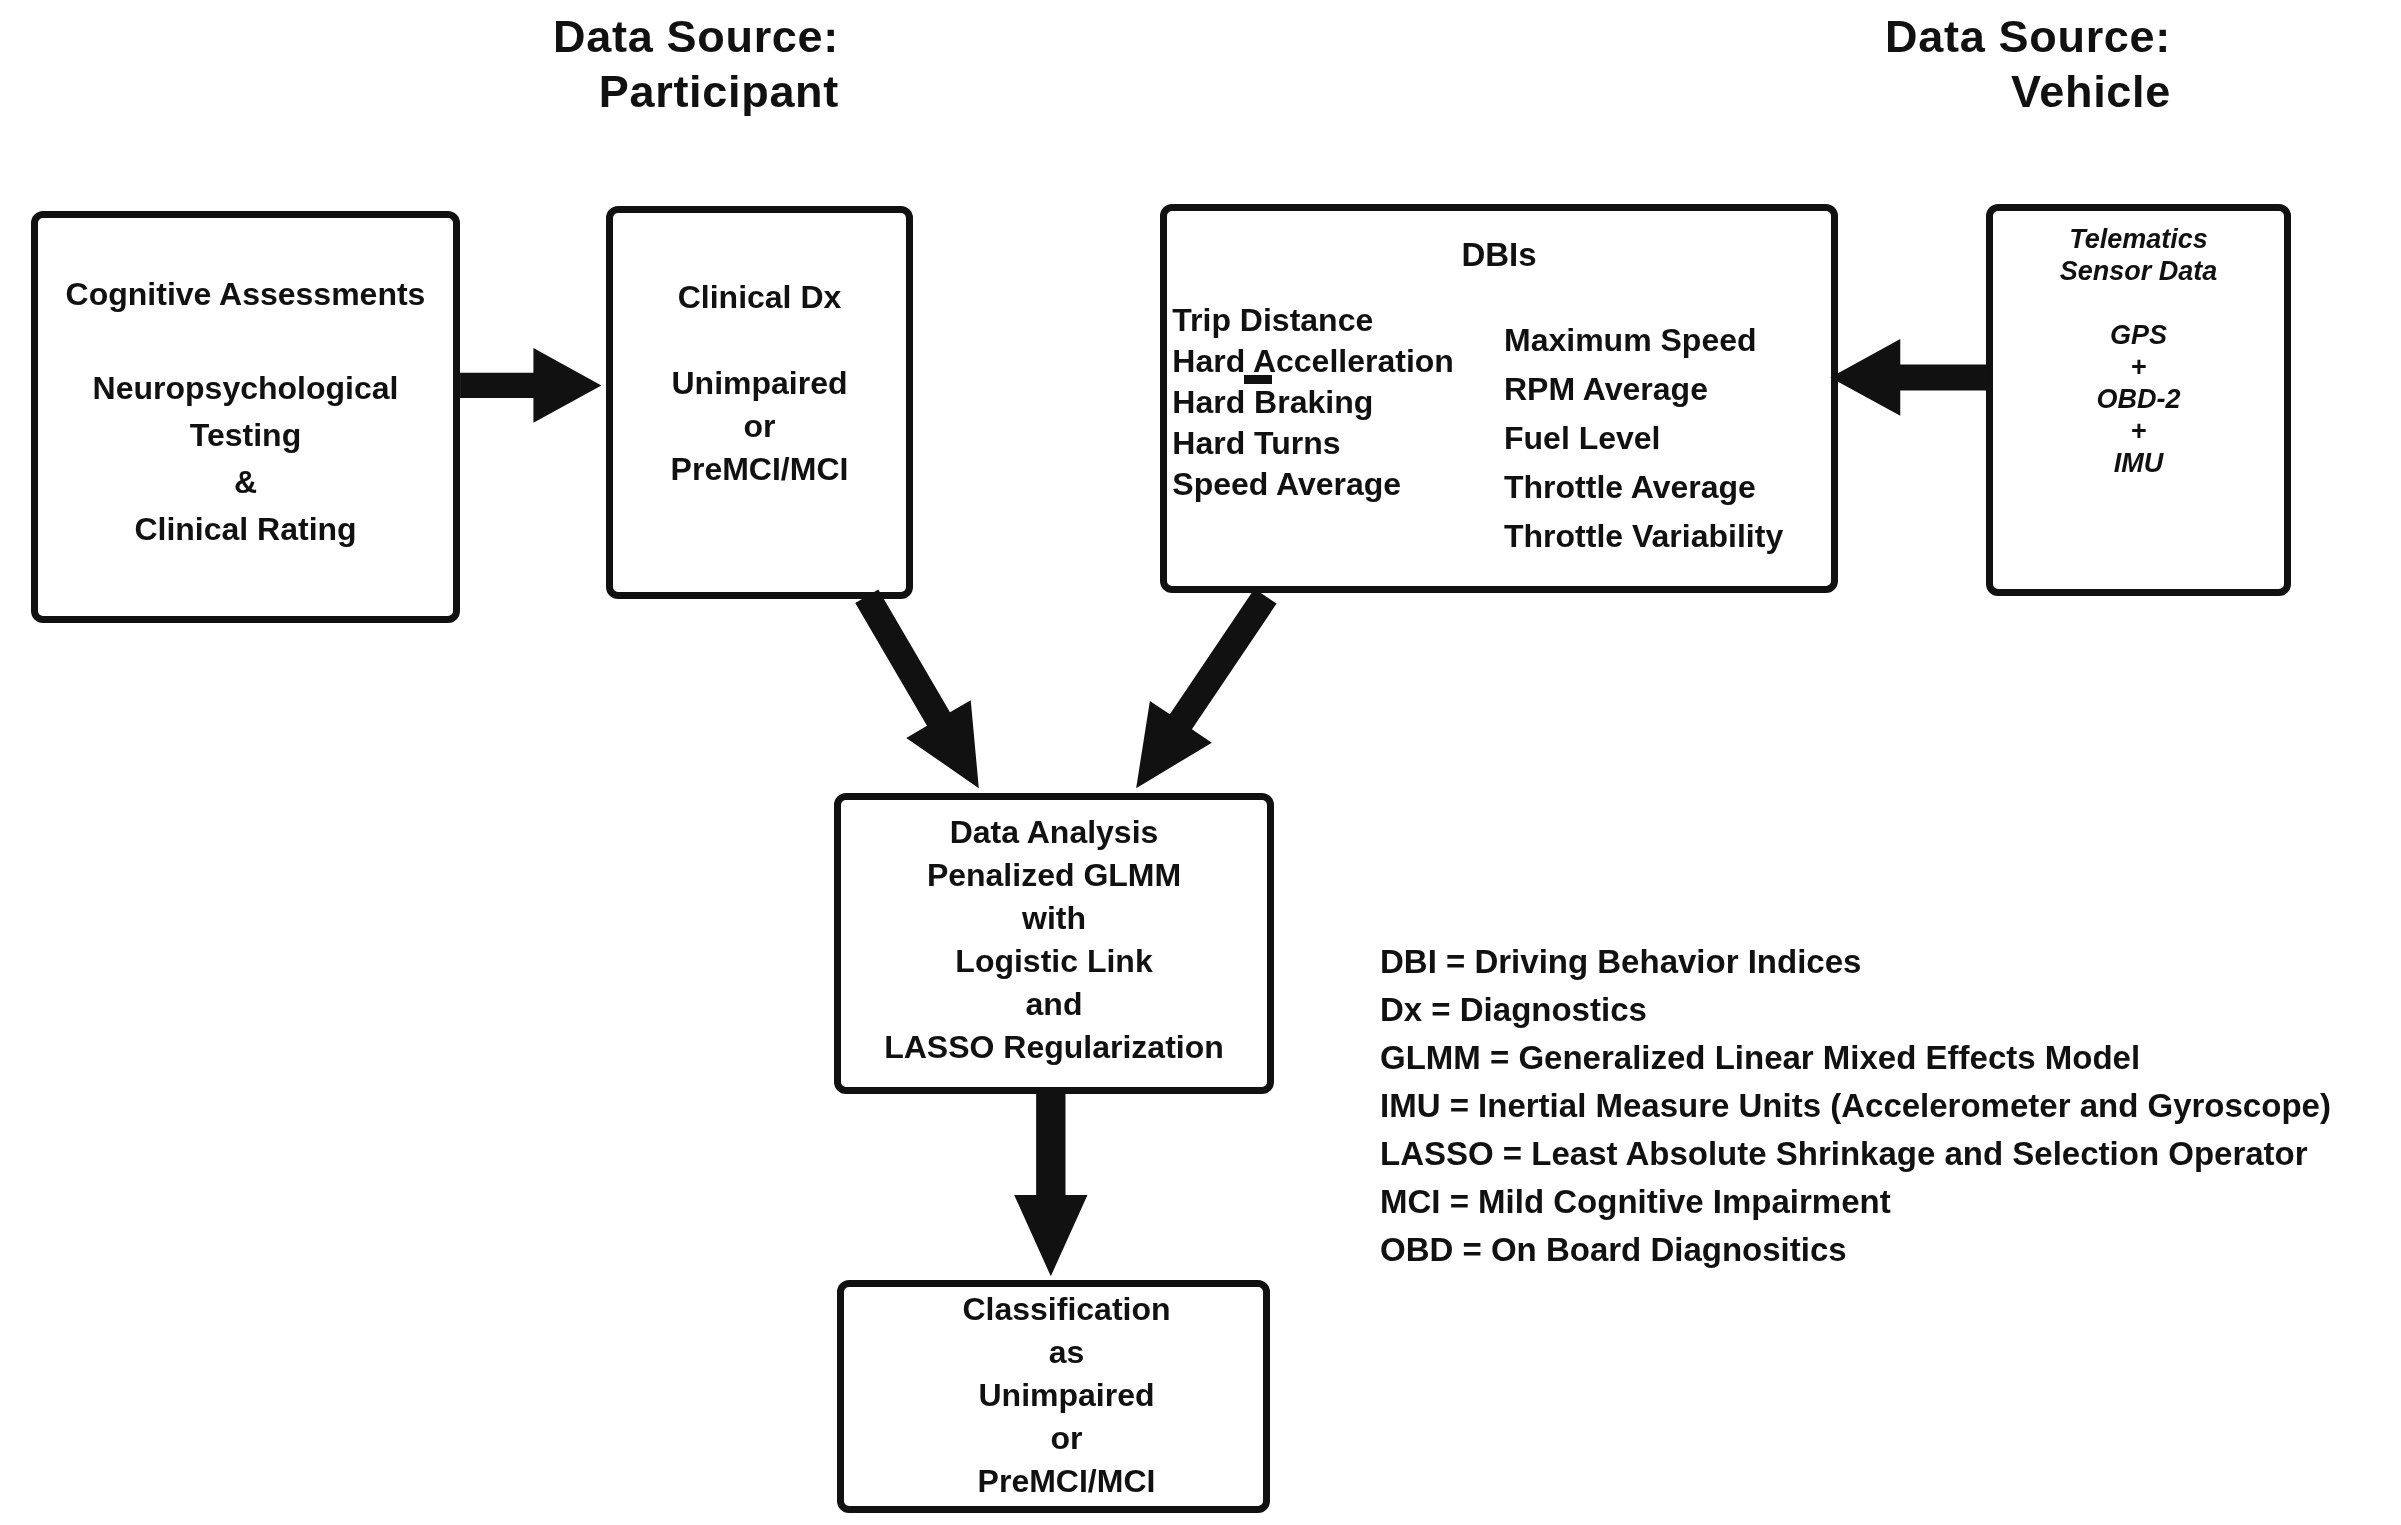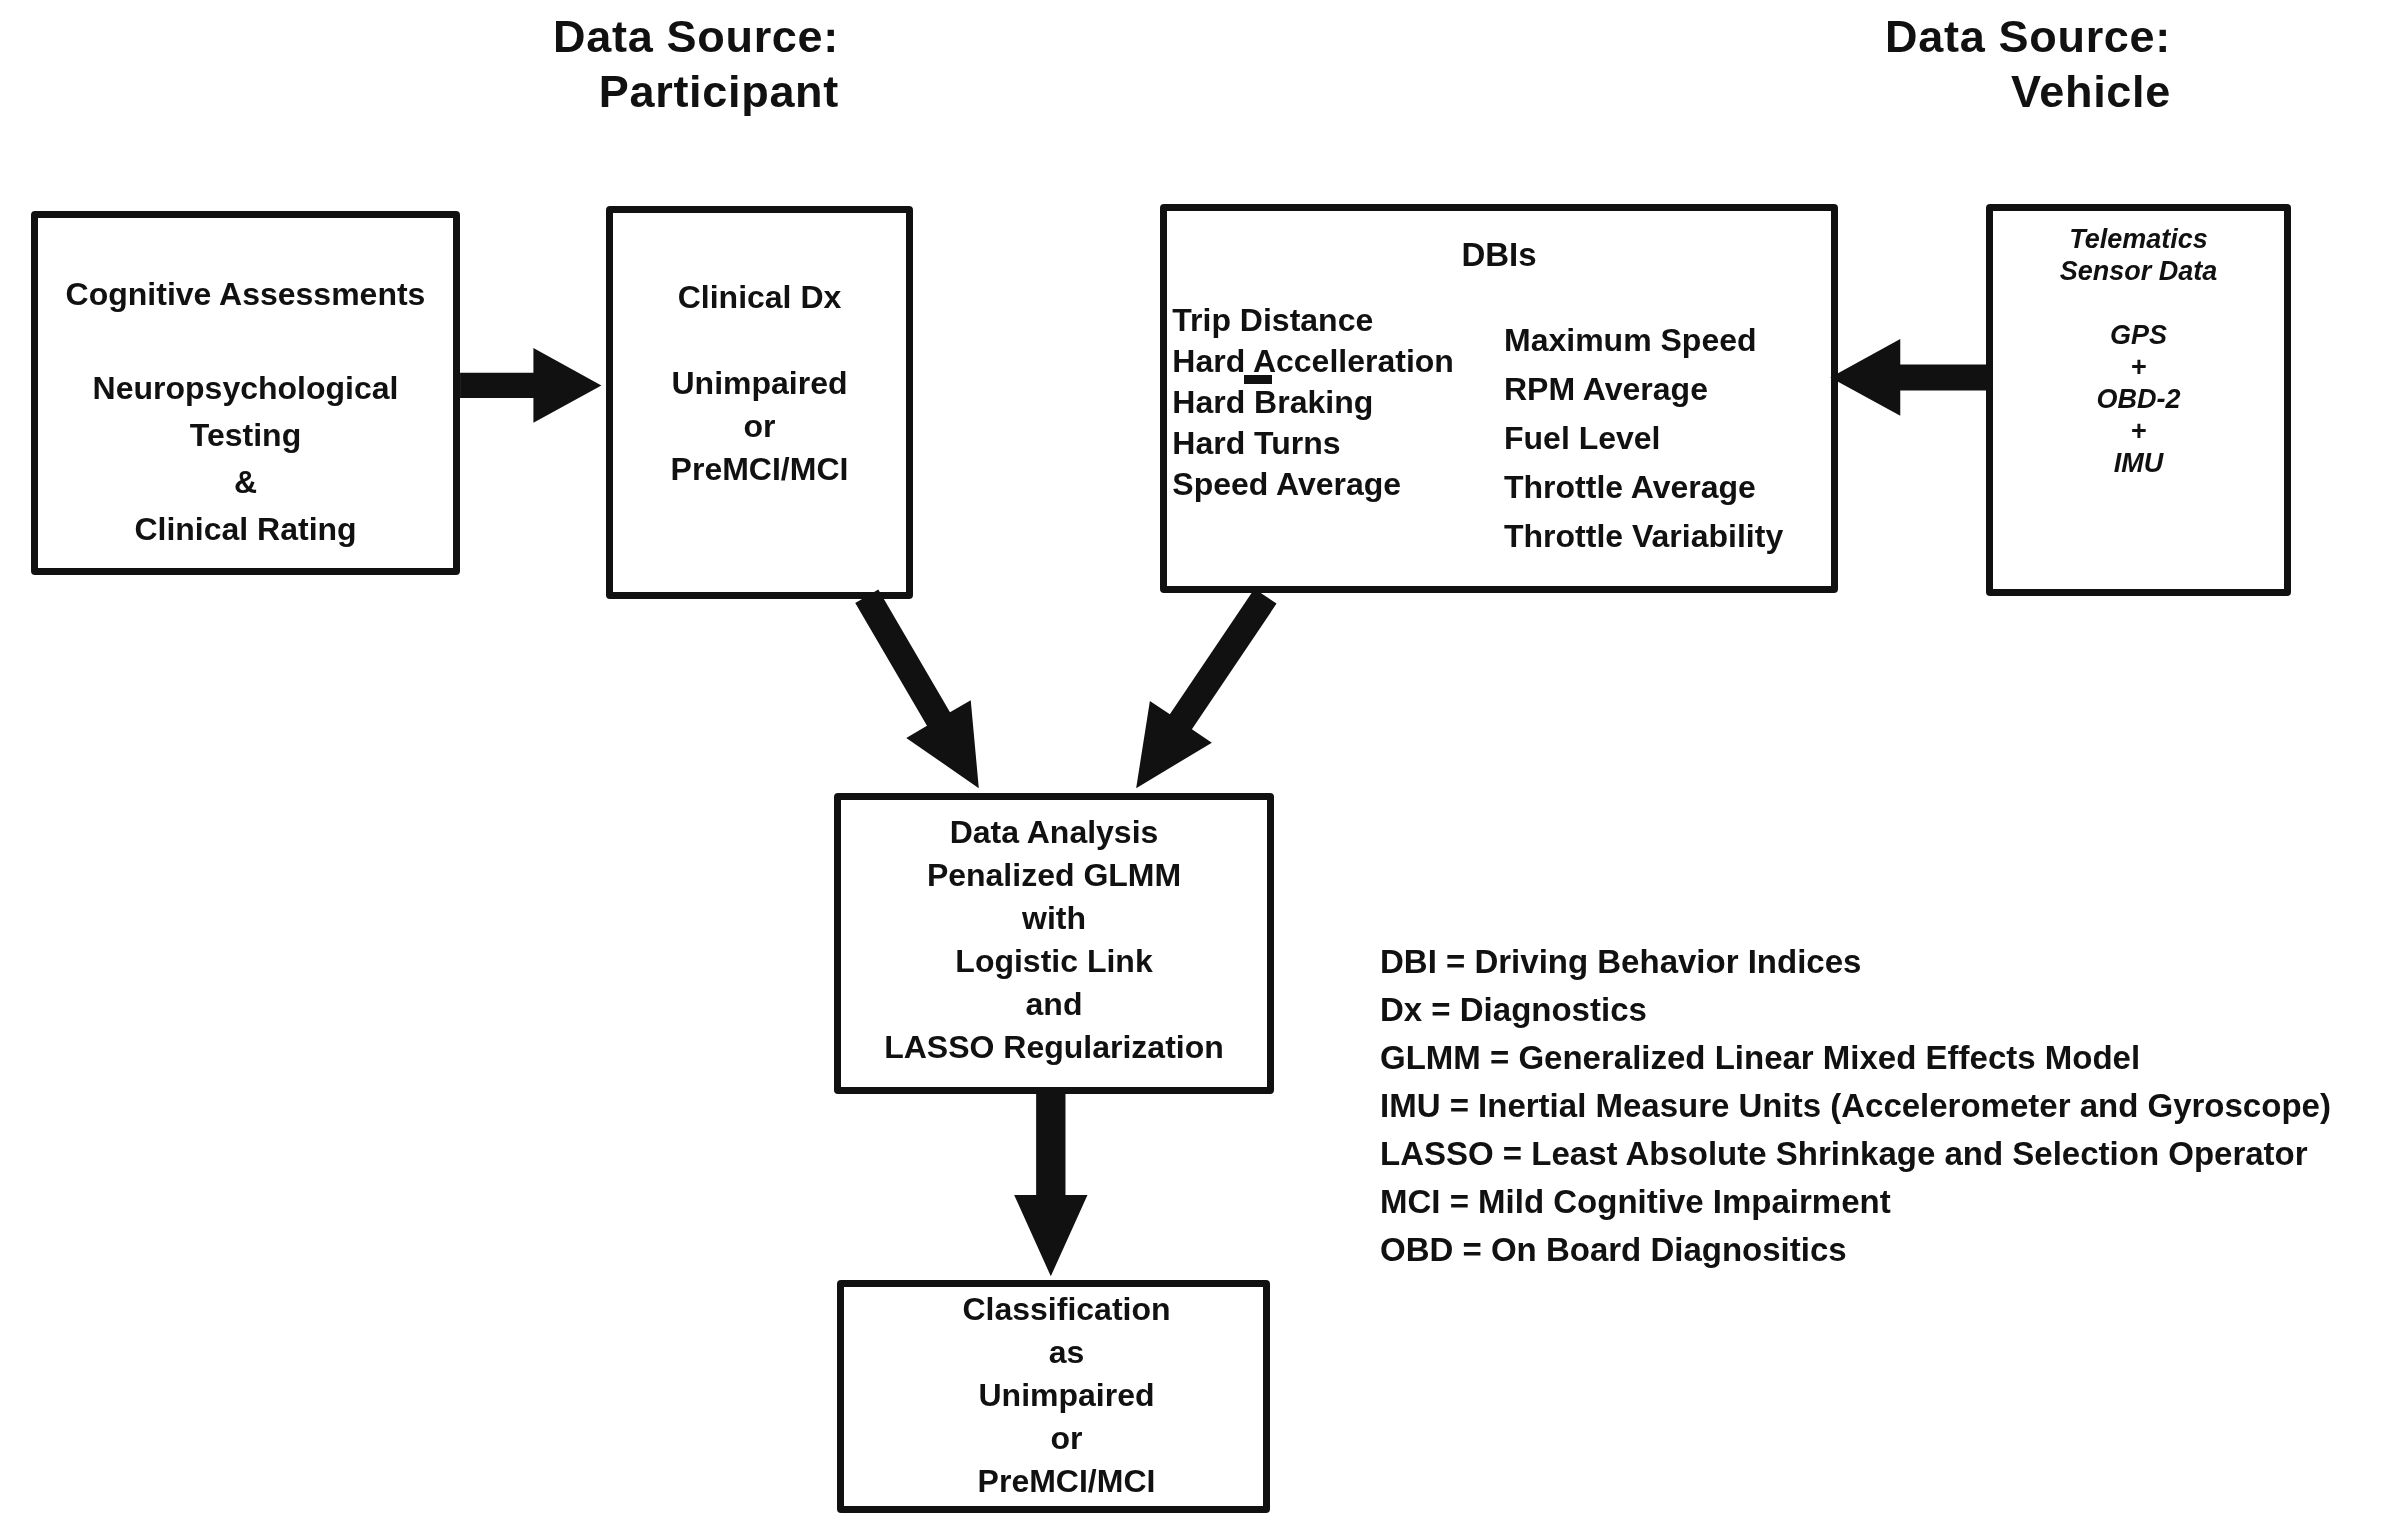--- a/index.html
+++ b/index.html
@@ -7,26 +7,26 @@
     position:relative;width:2401px;height:1525px;background:#ffffff;overflow:hidden;
     font-family:"Liberation Sans",sans-serif;color:#111111;
   }
   .heading{
     position:absolute;width:534px;text-align:right;
     font-size:45px;line-height:55px;font-weight:bold;letter-spacing:0.7px;
   }
   #heading-participant{left:305px;top:9.3px;}
   #heading-vehicle{left:1637px;top:9.3px;}
   .box{
-    position:absolute;background:#ffffff;border:7.3px solid #111111;border-radius:4px;
+    position:absolute;background:#ffffff;border:7.3px solid #111111;border-radius:12px;
     box-sizing:border-box;text-align:center;font-weight:bold;z-index:1;
     display:flex;flex-direction:column;align-items:center;
   }
   .line{white-space:pre;}
-  #box-cognitive{left:31px;top:211px;width:429px;height:364px;padding-top:53px;font-size:32px;line-height:47px;}
+  #box-cognitive{left:31px;top:211px;width:429px;height:412px;padding-top:53px;font-size:32px;line-height:47px;}
   #box-clinical-dx{left:606px;top:206px;width:307px;height:393px;padding-top:63px;font-size:32px;line-height:43px;}
   #box-dbis{left:1160px;top:204px;width:678px;height:389px;display:block;}
   .dbis-title{margin-top:25px;font-size:33px;line-height:37px;text-align:center;font-weight:bold;}
   .dbi-col{position:absolute;text-align:left;font-size:32px;font-weight:bold;}
   #dbi-left{left:5.3px;top:89px;line-height:41px;}
   #dbi-right{left:337px;top:105px;line-height:49px;}
   #box-telematics{left:1986px;top:204px;width:305px;height:392px;padding-top:12px;font-size:27px;line-height:32px;font-style:italic;}
   #box-analysis{left:834px;top:793px;width:440px;height:301px;padding-top:10.7px;font-size:32px;line-height:43px;}
   #box-classification{left:837px;top:1280px;width:433px;height:233px;padding-top:1.3px;font-size:32px;line-height:43px;padding-left:26px;}
   #abbr-title{position:absolute;left:1584px;top:846px;width:400px;text-align:center;font-size:35px;font-weight:bold;}

